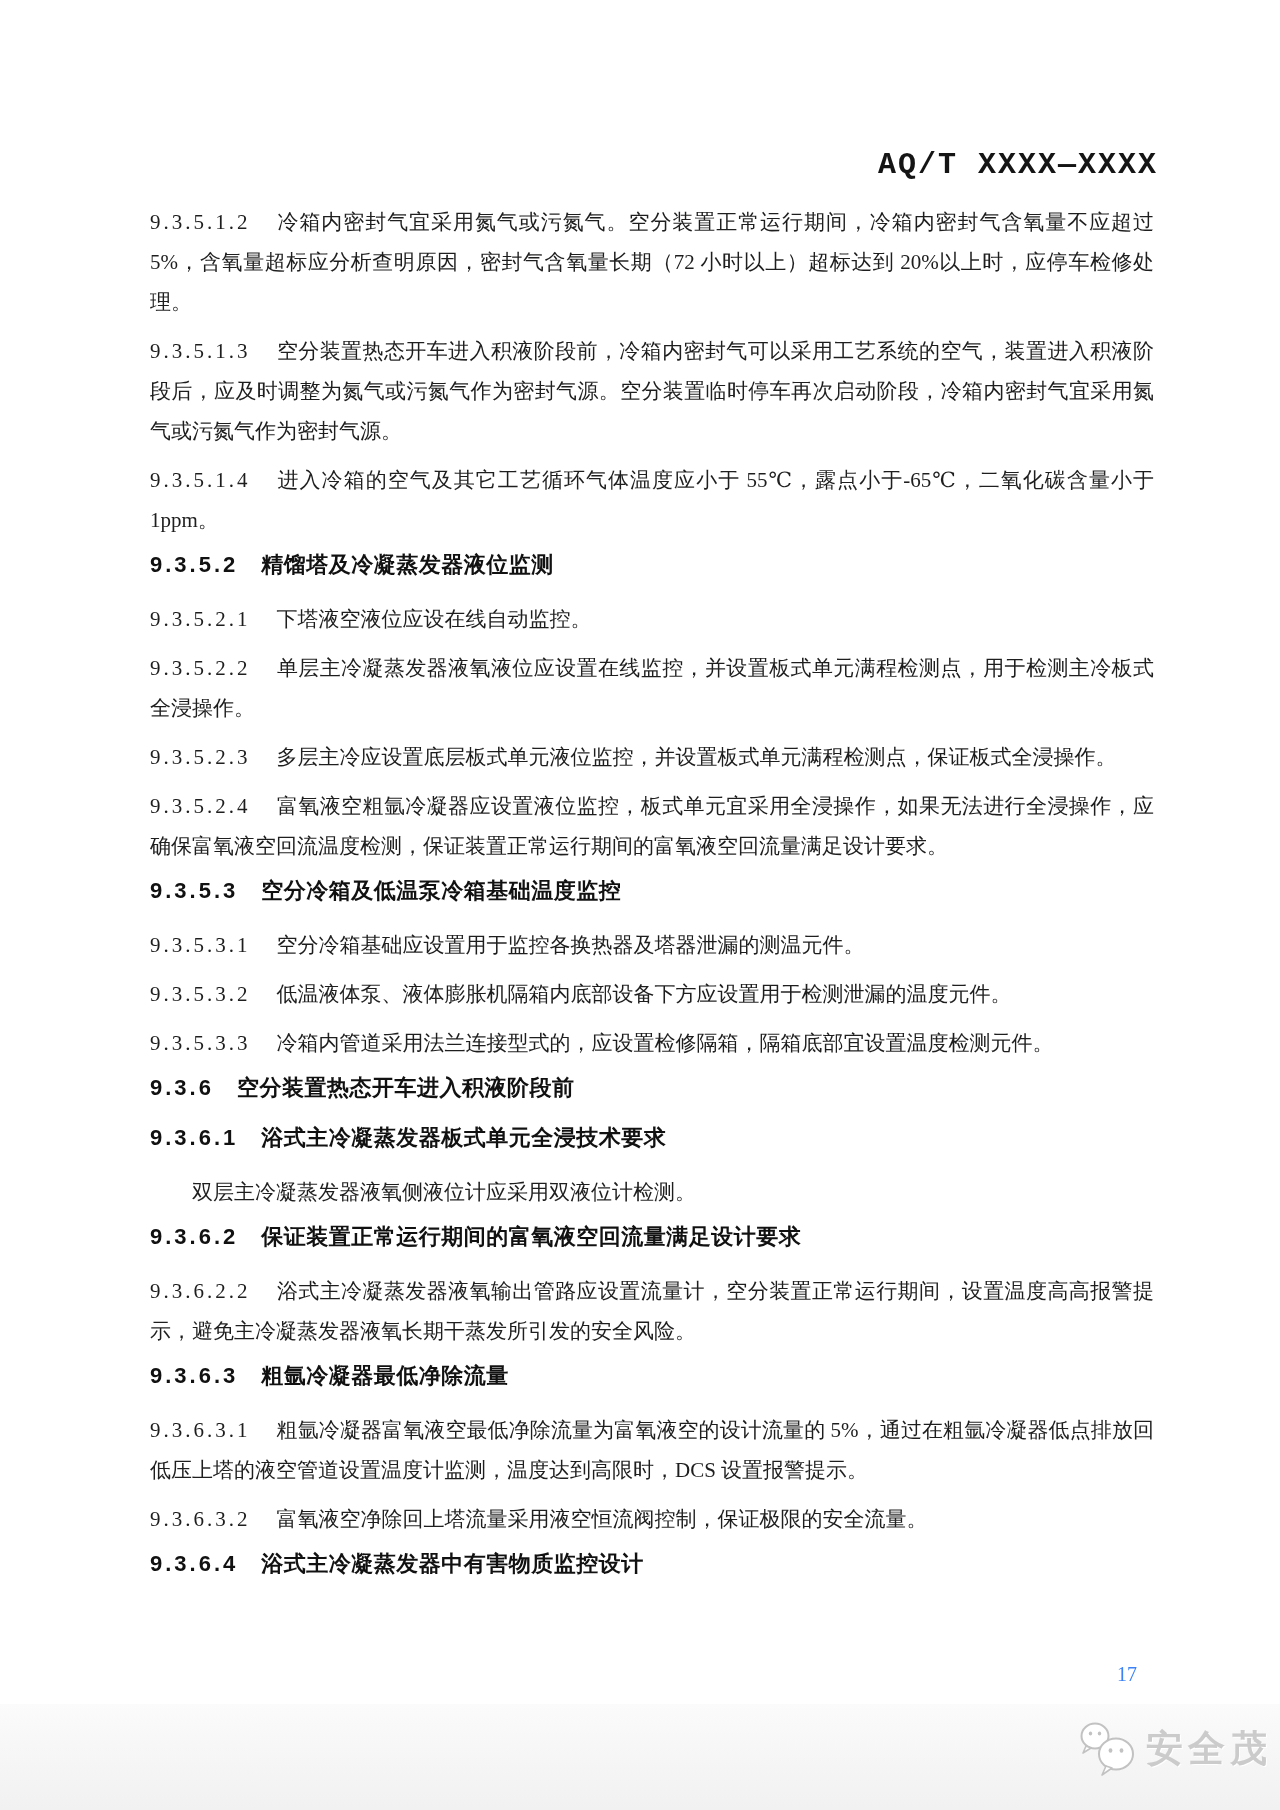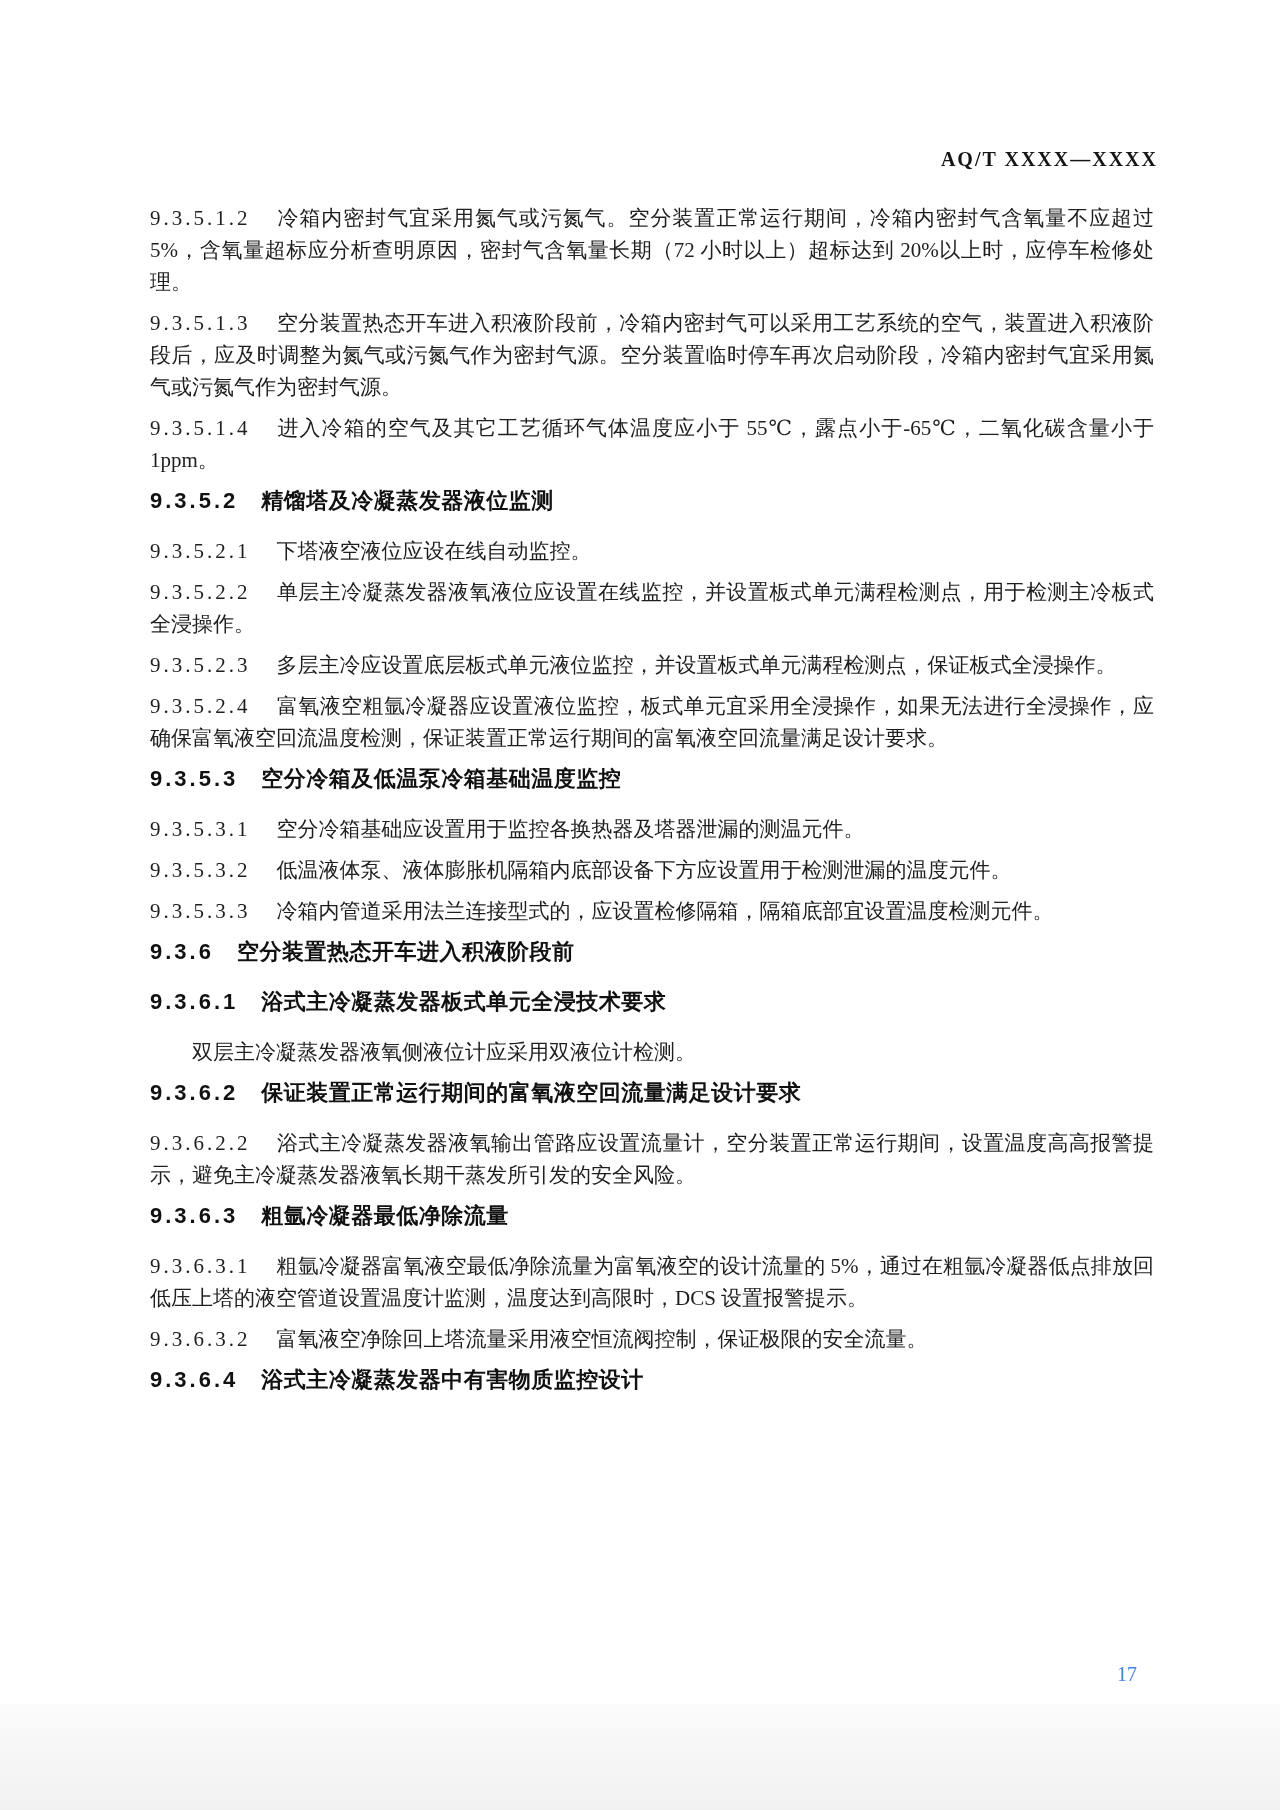--- a/index.html
+++ b/index.html
@@ -7,36 +7,36 @@
     position:relative;
     width:1280px;height:1810px;
     background:#ffffff;
     overflow:hidden;
     font-family:"Liberation Serif","DejaVu Serif",serif;
     color:#1e1e1e;
   }
   .doc-code{
     position:absolute;
     top:148px;right:122px;
-    font-family:Liberation Serif, serif;
+    font-family:Liberation Mono, monospace;
     font-weight:600;
-    font-size:20px;
+    font-size:30px;
     letter-spacing:2px;
     color:#151515;
     white-space:nowrap;
   }
   .doc-body{
     position:absolute;
     left:150px;top:202px;
     width:1004px;
   }
   .doc-body p{margin:0;}
   .clause,.plain{
     font-size:21px;
-    line-height:32px;
+    line-height:40px;
     text-align:justify;
     margin:0 0 9px 0 !important;
     color:#1e1e1e;
   }
   .plain{text-indent:42px;}
   .heading{
     font-family:"Liberation Sans","DejaVu Sans",sans-serif;
     font-size:22px;
     font-weight:700;
     line-height:32px;
@@ -108,14 +108,29 @@
       <p class="heading"><span class="num">9.3.6.3</span><span>粗氩冷凝器最低净除流量</span></p>
       <p class="clause"><span class="num">9.3.6.3.1</span><span>粗氩冷凝器富氧液空最低净除流量为富氧液空的设计流量的 5%，通过在粗氩冷凝器低点排放回低压上塔的液空管道设置温度计监测，温度达到高限时，DCS 设置报警提示。</span></p>
       <p class="clause"><span class="num">9.3.6.3.2</span><span>富氧液空净除回上塔流量采用液空恒流阀控制，保证极限的安全流量。</span></p>
       <p class="heading"><span class="num">9.3.6.4</span><span>浴式主冷凝蒸发器中有害物质监控设计</span></p>
     </div>
 
   <div class="footer-band"></div>
 
   <div class="page-number">17</div>
 
+  <div class="watermark">
+    <svg class="watermark-icon" viewBox="0 0 62 58">
+
+      <ellipse cx="17" cy="16" rx="13.5" ry="12.5" fill="#ffffff" stroke="#c2c2c2" stroke-width="2"></ellipse>
+      <path d="M8 26 L5 33 L13 28 Z" fill="#ffffff" stroke="#c2c2c2" stroke-width="1.6" stroke-linejoin="round"></path>
+      <ellipse cx="12.5" cy="13.5" rx="1.7" ry="2.1" fill="#c2c2c2"></ellipse>
+      <ellipse cx="21.5" cy="13.5" rx="1.7" ry="2.1" fill="#c2c2c2"></ellipse>
+
+      <ellipse cx="38" cy="34" rx="17" ry="15.5" fill="#ffffff" stroke="#c2c2c2" stroke-width="2"></ellipse>
+      <path d="M28 46 L24 55 L34 48 Z" fill="#ffffff" stroke="#c2c2c2" stroke-width="1.6" stroke-linejoin="round"></path>
+      <ellipse cx="32.5" cy="30.5" rx="1.9" ry="2.3" fill="#c2c2c2"></ellipse>
+      <ellipse cx="43.5" cy="30.5" rx="1.9" ry="2.3" fill="#c2c2c2"></ellipse>
+    </svg>
+    <span class="watermark-text">安全茂</span>
+  </div>
 
 </div>
 
 </body></html>

